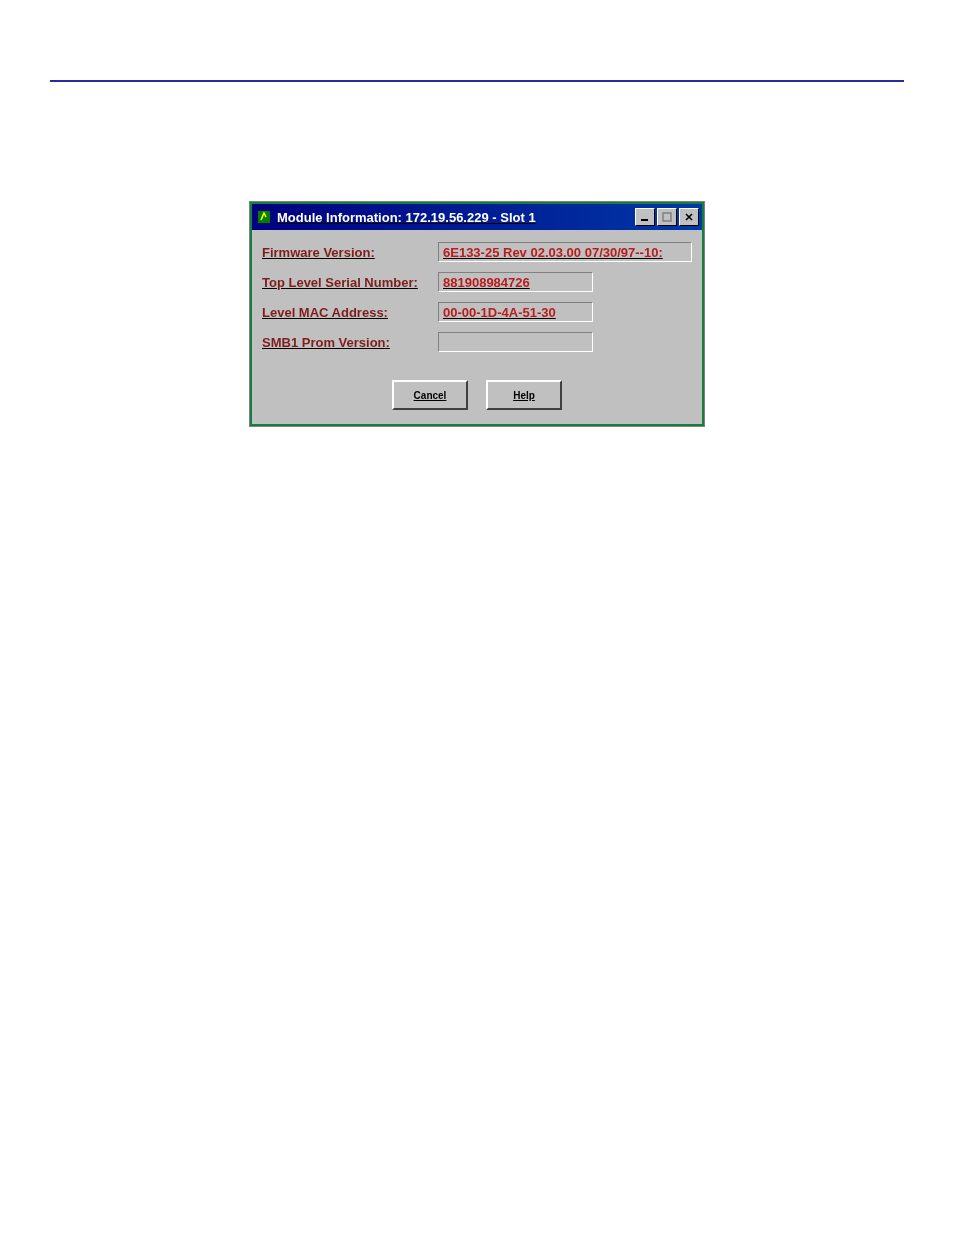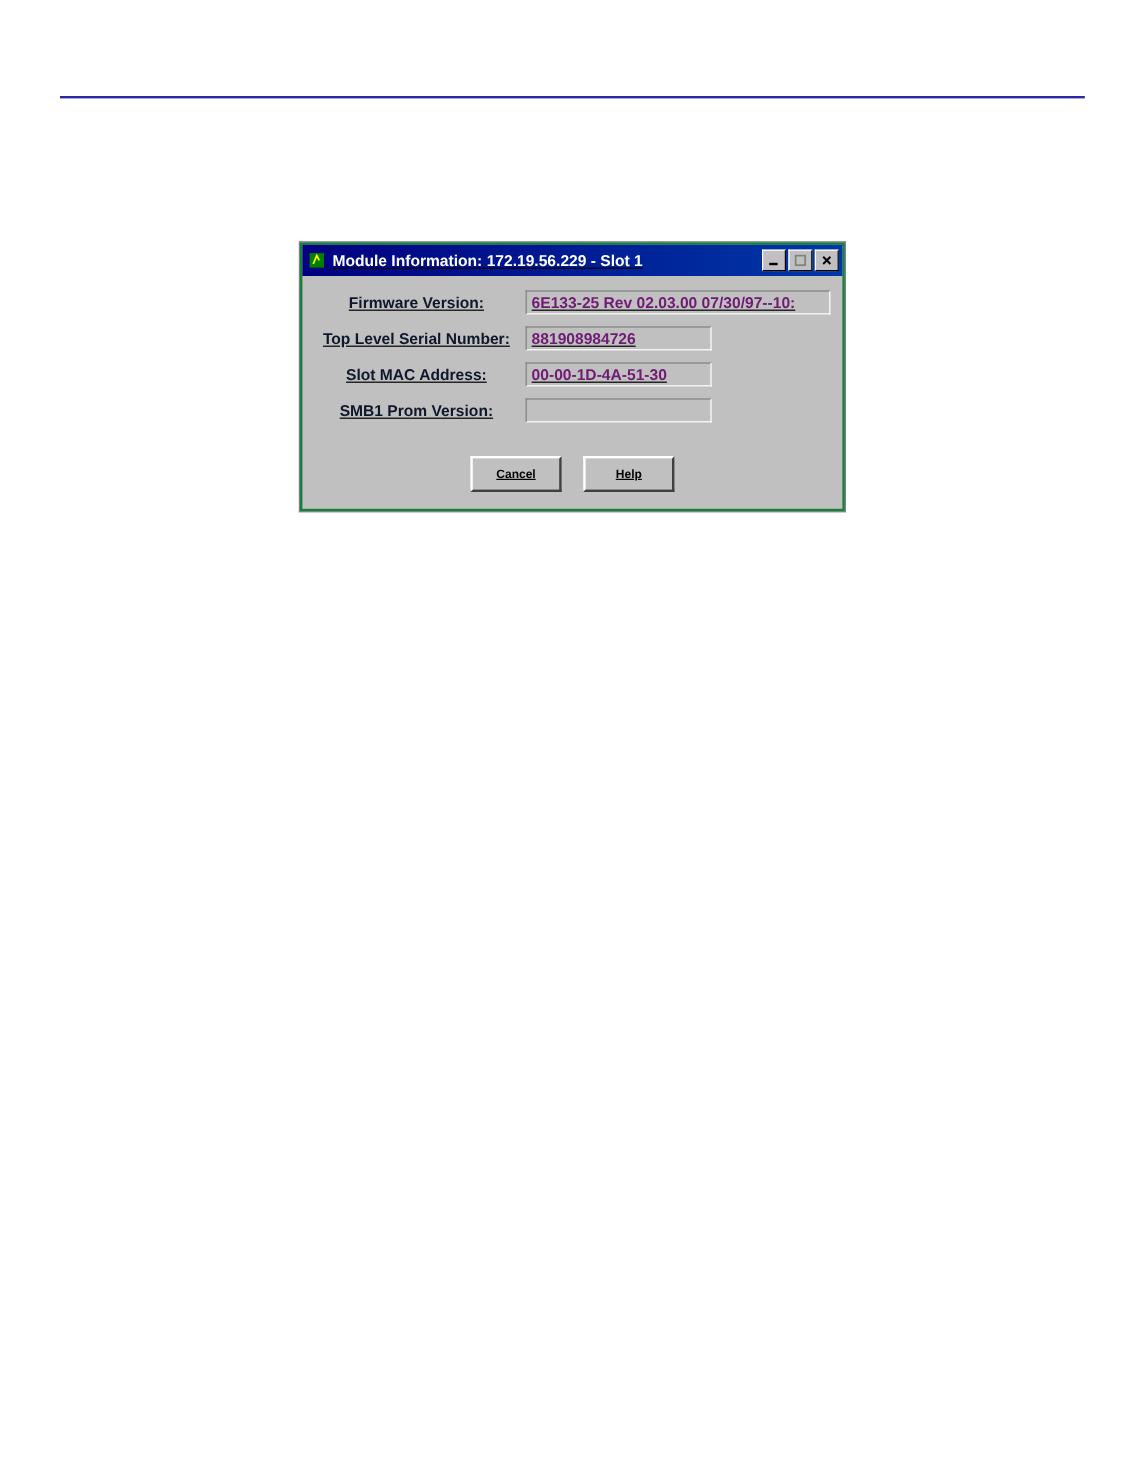--- a/index.html
+++ b/index.html
@@ -74,38 +74,38 @@
   .content {
     padding: 12px 10px 14px;
   }
   .row {
     display: flex;
     align-items: center;
     margin-bottom: 10px;
   }
   .lbl {
     flex: 0 0 170px;
-    text-align: center;
+    text-align: left;
     font-weight: bold;
     font-size: 13px;
     padding-right: 6px;
-    color: #0f172a;
+    color: #7f1d1d;
   }
   .val {
     flex: 0 0 155px;
     height: 20px;
     background: #c0c0c0;
     border-top: 1px solid #808080;
     border-left: 1px solid #808080;
     border-right: 1px solid #ffffff;
     border-bottom: 1px solid #ffffff;
     padding: 2px 4px;
     font-weight: bold;
     font-size: 13px;
-    color: #701a75;
+    color: #b91c1c;
     white-space: nowrap;
     overflow: hidden;
     box-sizing: border-box;
   }
   .val.wide {
     flex: 1;
   }
   .button-row {
     display: flex;
     justify-content: center;
@@ -170,21 +170,21 @@
         <div class="val wide">6E133-25 Rev 02.03.00  07/30/97--10:</div>
       </div>
 
 
       <div class="row">
         <div class="lbl">Top Level Serial Number:</div>
         <div class="val">881908984726</div>
       </div>
 
       <div class="row">
-        <div class="lbl">Slot MAC Address:</div>
+        <div class="lbl">Level MAC Address:</div>
         <div class="val">00-00-1D-4A-51-30</div>
       </div>
 
       <div class="row">
         <div class="lbl">SMB1 Prom Version:</div>
         <div class="val"></div>
       </div>
 
       <div class="button-row">
         <div class="btn">Cancel</div>

